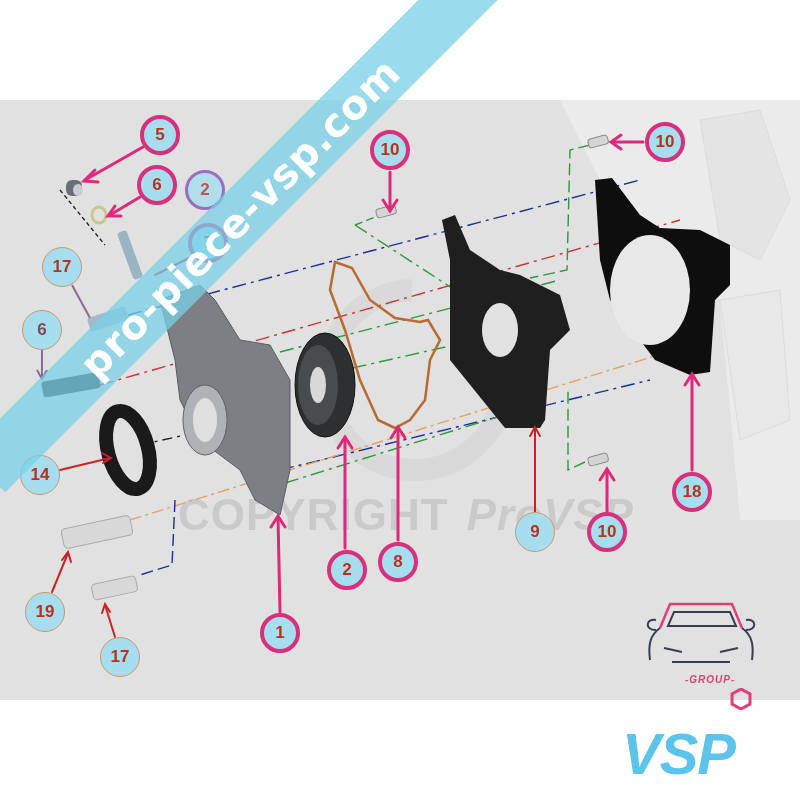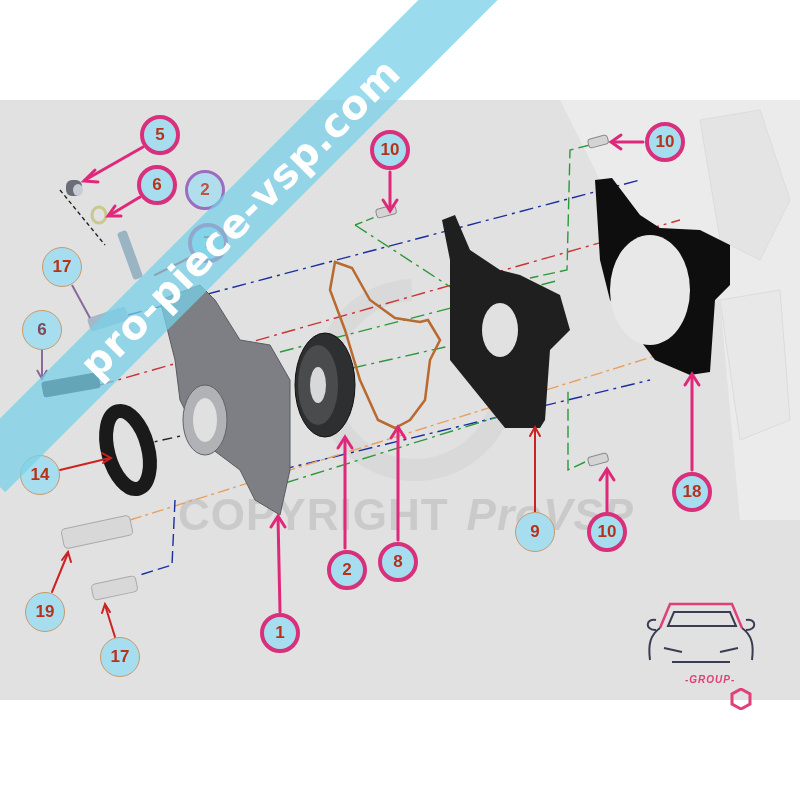--- a/index.html
+++ b/index.html
@@ -177,13 +177,14 @@
   <svg width="180" height="90" viewBox="0 0 180 90">
     <path d="M48 38 L58 14 L120 14 L130 38" fill="none" stroke="#e0407a" stroke-width="2.5"></path>
     <path d="M62 22 L118 22 L124 36 L56 36 Z" fill="none" stroke="#3a3d52" stroke-width="2"></path>
     <path d="M48 38 C38 45 36 55 38 70 M130 38 C140 45 142 55 140 70" fill="none" stroke="#3a3d52" stroke-width="2"></path>
     <path d="M52 58 L70 62 M126 58 L108 62 M60 72 L118 72 M44 30 C34 28 32 40 44 40 M134 30 C144 28 146 40 134 40" fill="none" stroke="#3a3d52" stroke-width="2"></path>
   </svg>
   <span class="group">-GROUP-</span>
   <svg style="position:absolute;left:118px;top:98px" width="22" height="22" viewBox="0 0 22 22">
     <polygon points="11,1 20,6 20,16 11,21 2,16 2,6" fill="none" stroke="#e0407a" stroke-width="3"></polygon>
   </svg>
+  <span class="vsp">VSP</span>
 </div>
 
 </body></html>

